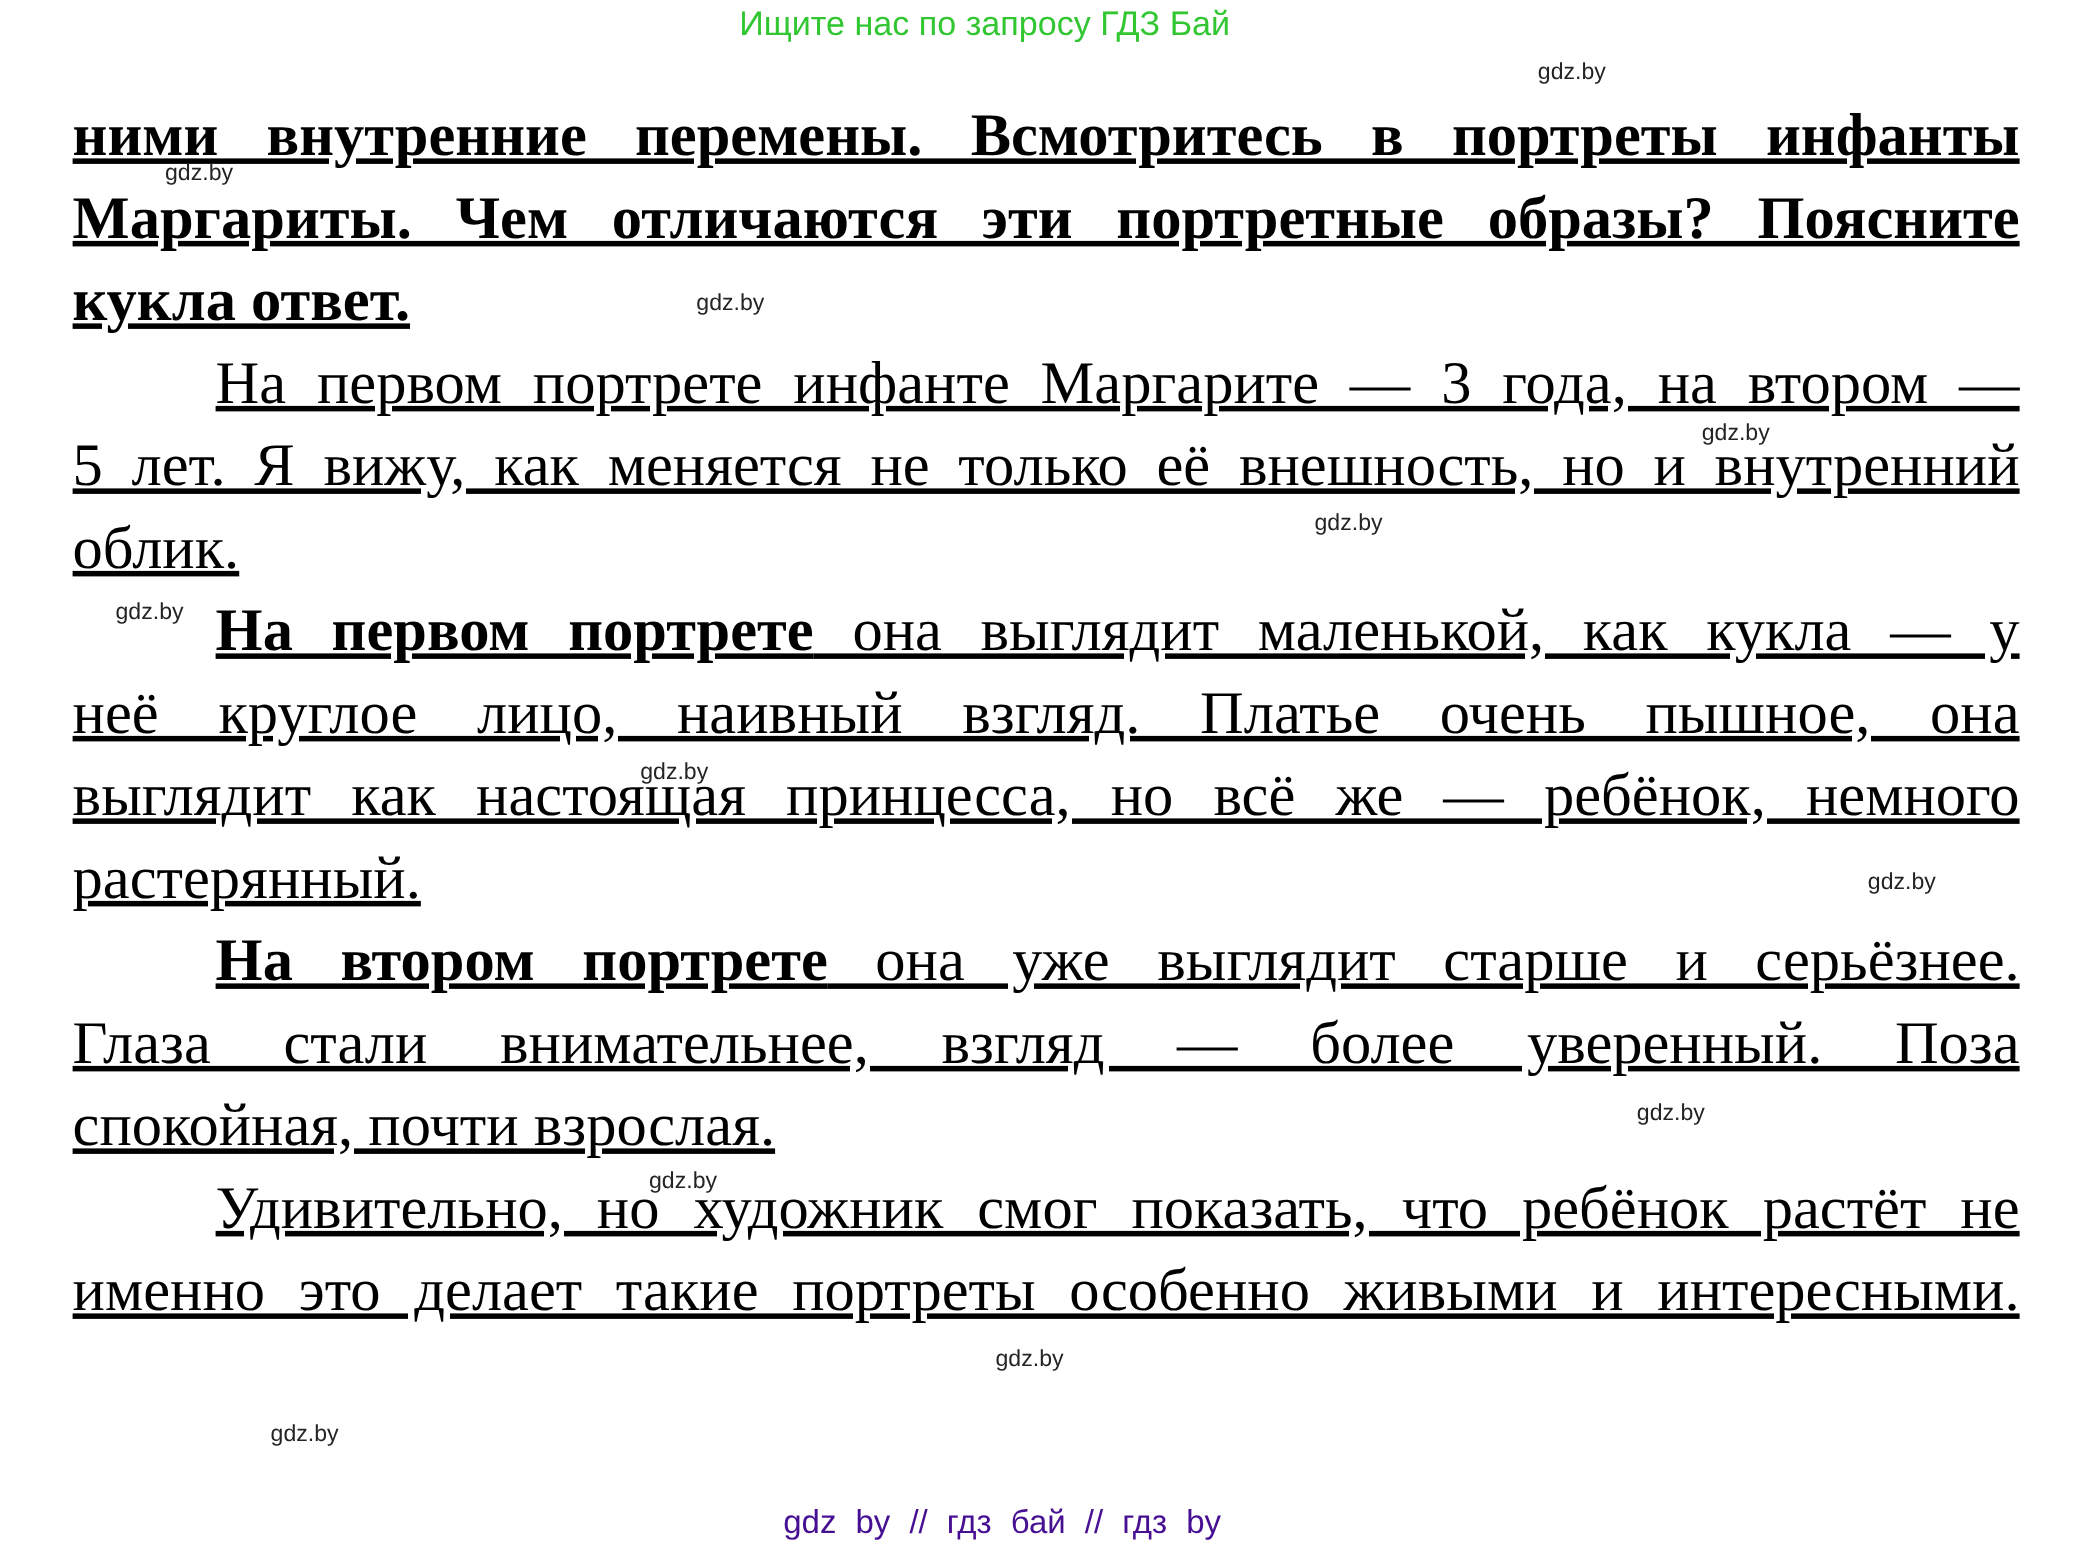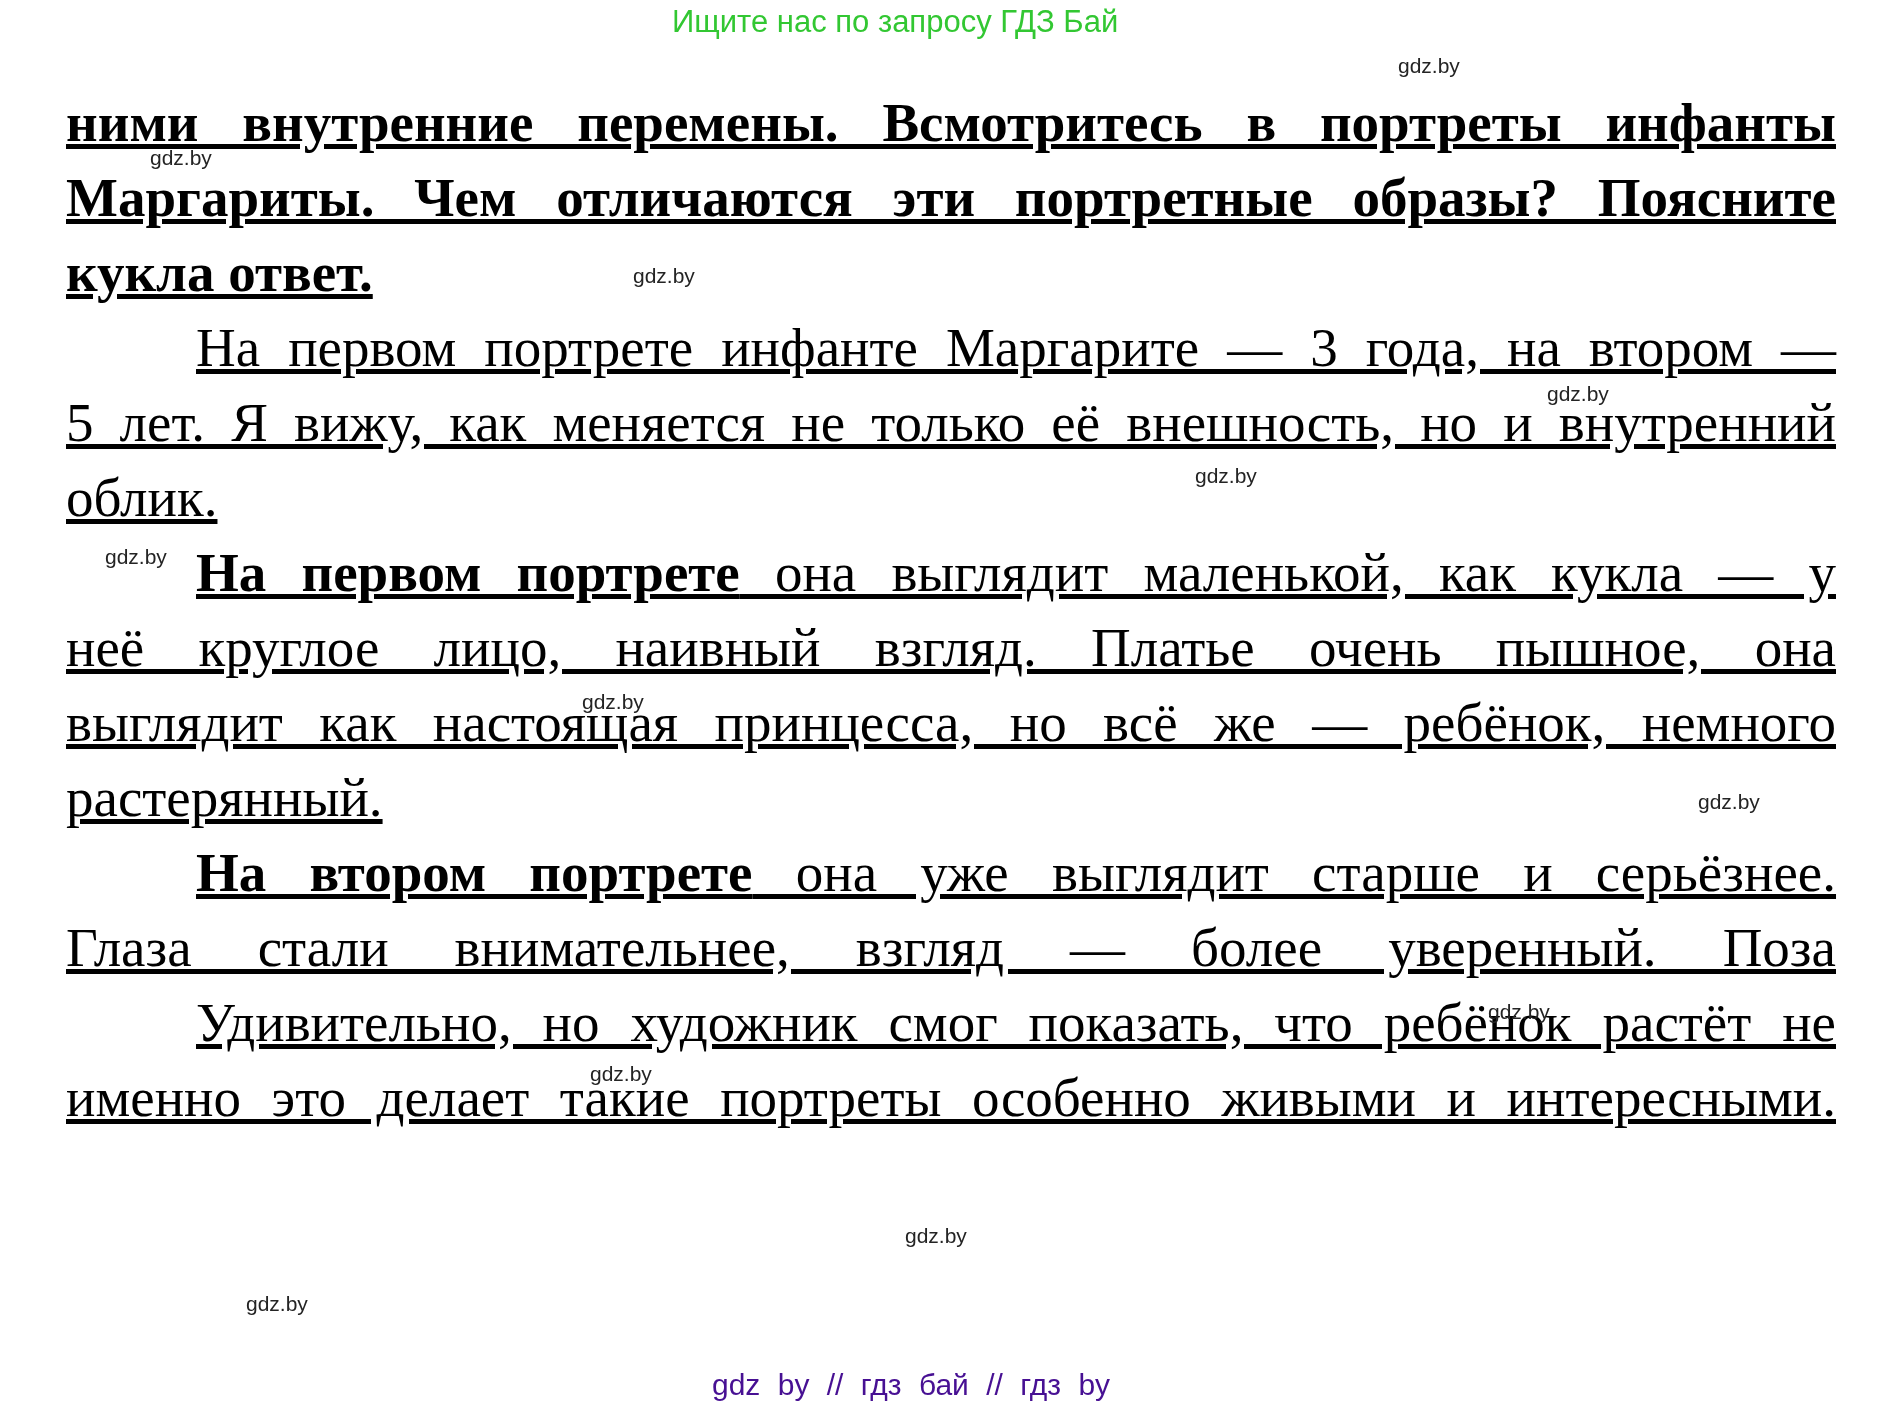--- a/index.html
+++ b/index.html
@@ -73,20 +73,21 @@
       <div class="line"><b>кукла ответ.</b></div>
       <div class="line j ind"><span>На первом портрете инфанте Маргарите — 3 года, на втором —</span></div>
       <div class="line j"><span>5 лет. Я вижу, как меняется не только её внешность, но и внутренний</span></div>
       <div class="line"><span>облик.</span></div>
       <div class="line j ind"><b>На первом портрете</b><span> она выглядит маленькой, как кукла — у</span></div>
       <div class="line j"><span>неё круглое лицо, наивный взгляд. Платье очень пышное, она</span></div>
       <div class="line j"><span>выглядит как настоящая принцесса, но всё же — ребёнок, немного</span></div>
       <div class="line"><span>растерянный.</span></div>
       <div class="line j ind"><b>На втором портрете</b><span> она уже выглядит старше и серьёзнее.</span></div>
       <div class="line j"><span>Глаза стали внимательнее, взгляд — более уверенный. Поза</span></div>
+      <div class="line"><span>спокойная, почти взрослая.</span></div>
       <div class="line j ind"><span>Удивительно, но художник смог показать, что ребёнок растёт не</span></div>
       <div class="line j"><span>именно это делает такие портреты особенно живыми и интересными.</span></div>
     </div>
 
   <div id="watermark-layer">
       <span class="wm" style="left: 1398px; top: 52px; color: rgb(36, 36, 36);">gdz.by</span>
       <span class="wm" style="left: 150px; top: 144px; color: rgb(36, 36, 36);">gdz.by</span>
       <span class="wm" style="left: 633px; top: 262px; color: rgb(36, 36, 36);">gdz.by</span>
       <span class="wm" style="left: 1547px; top: 380px; color: rgb(36, 36, 36);">gdz.by</span>
       <span class="wm" style="left: 1195px; top: 462px; color: rgb(36, 36, 36);">gdz.by</span>

